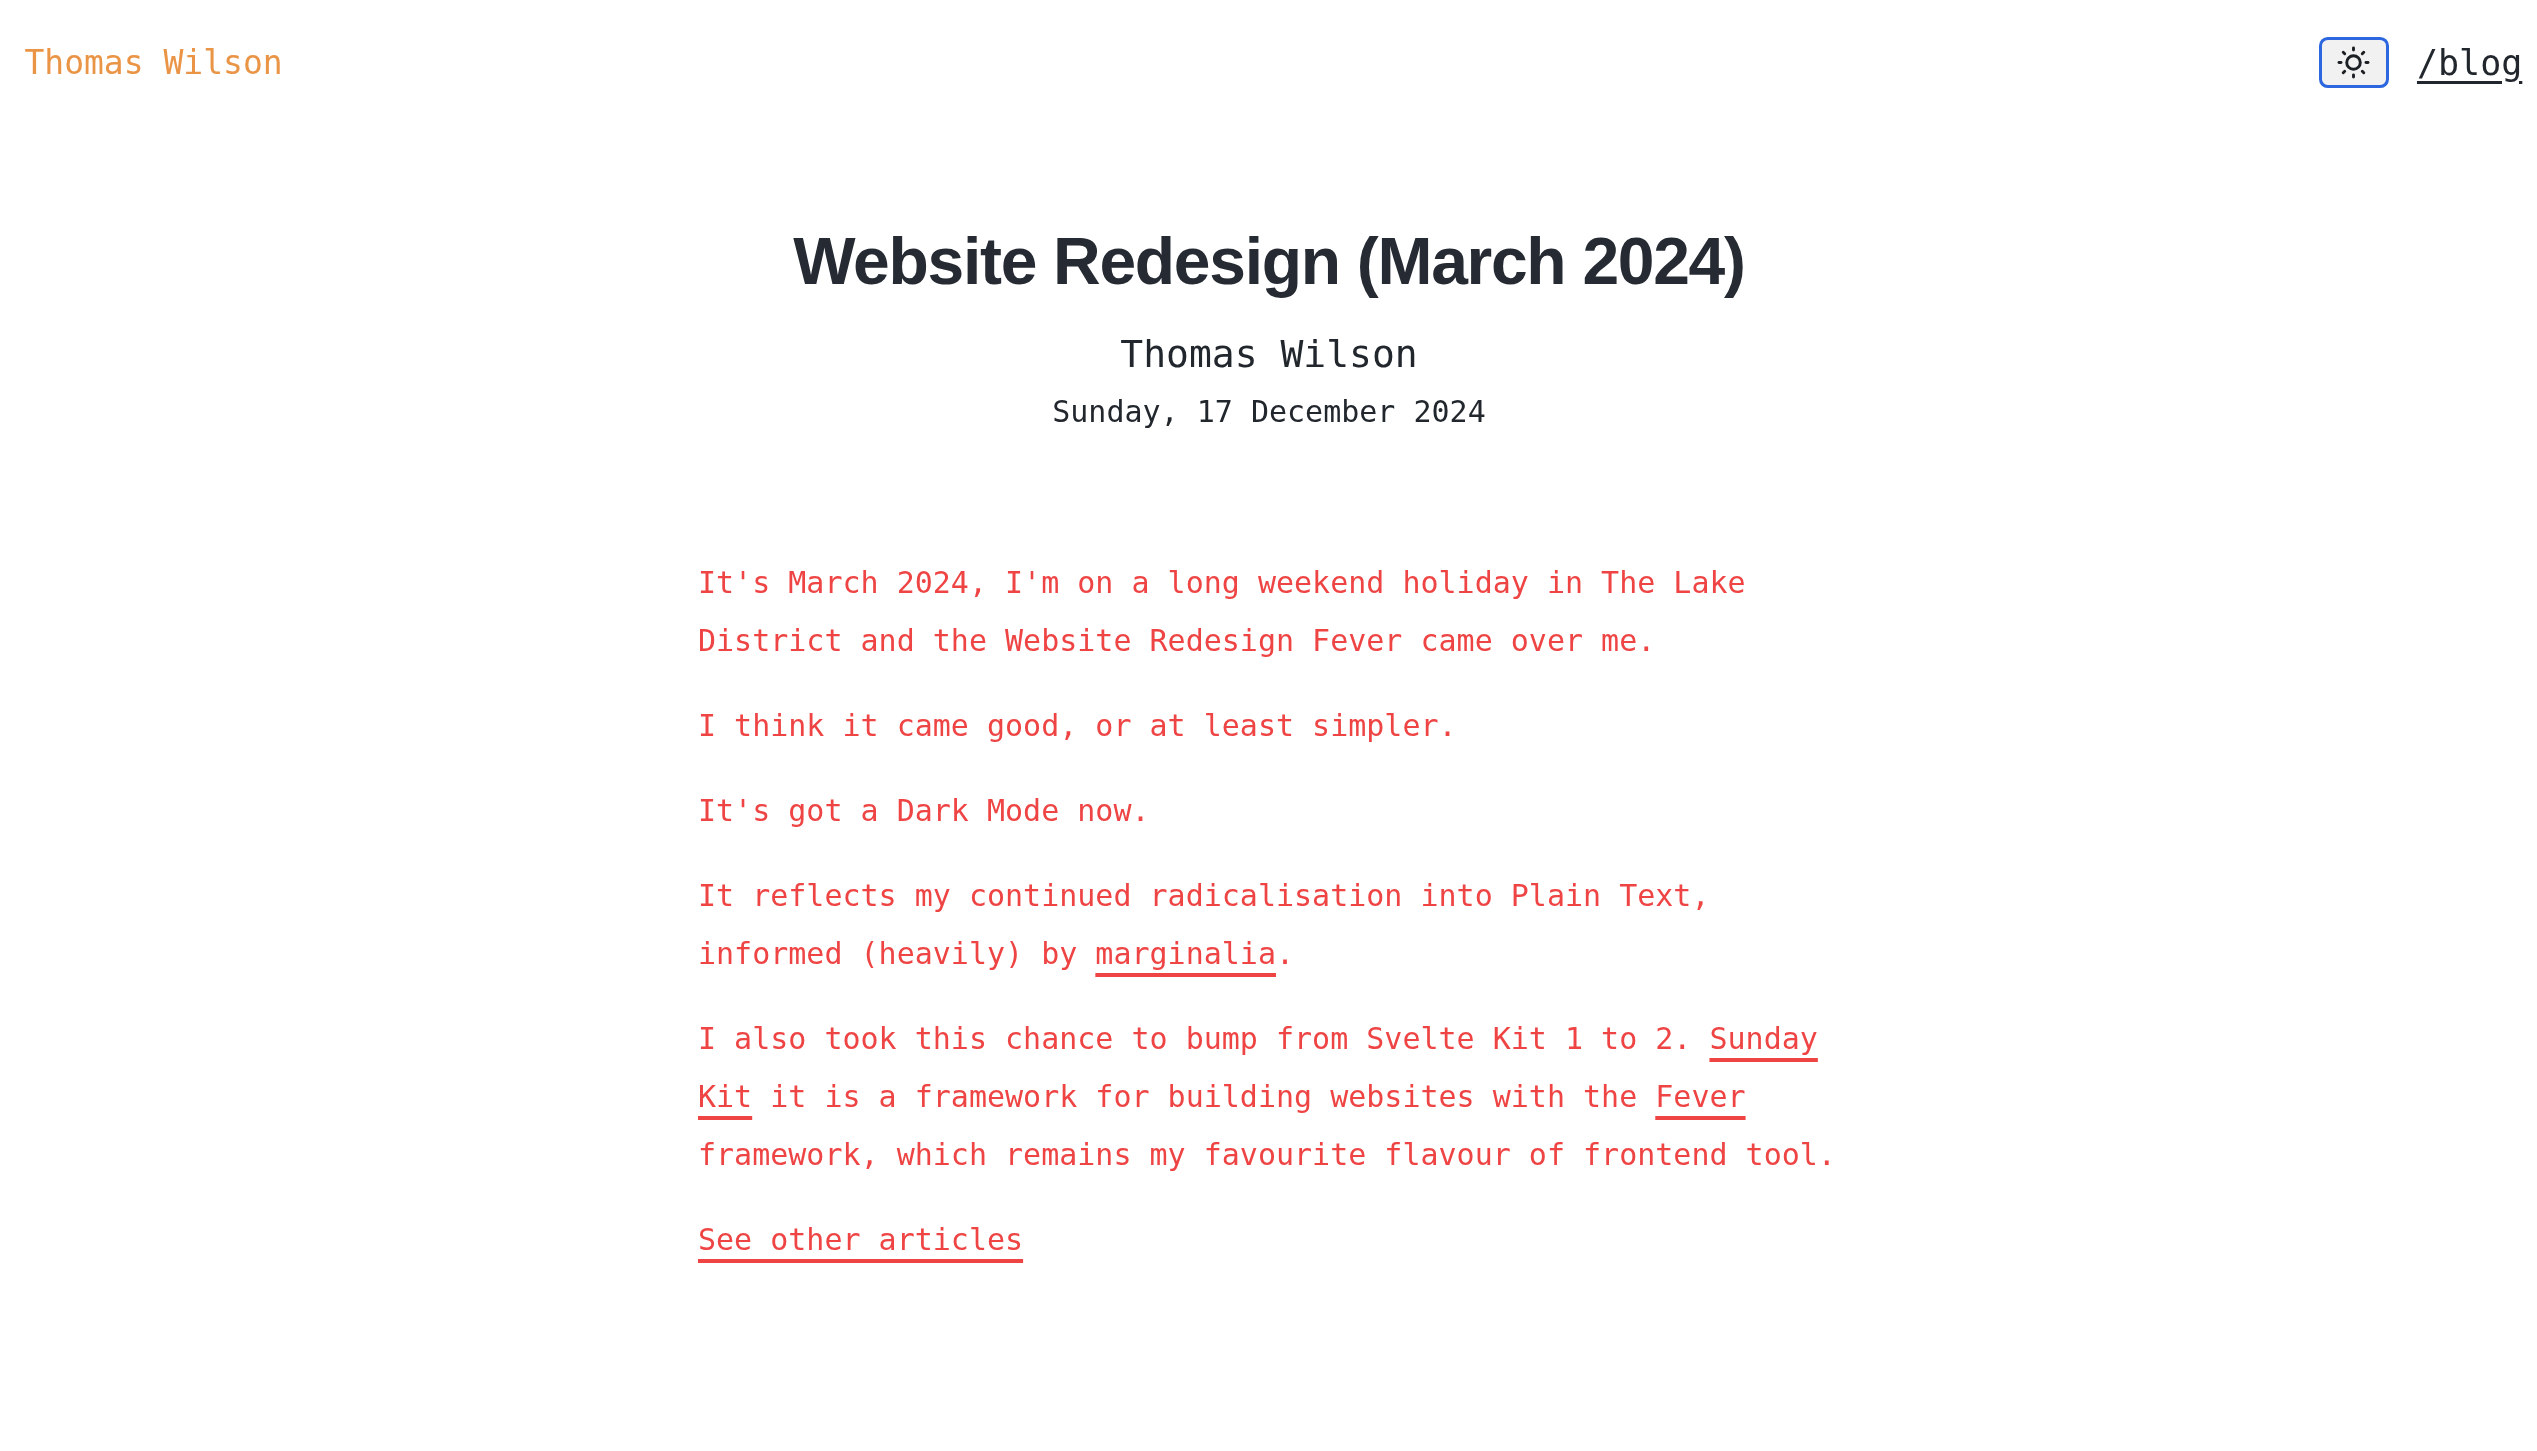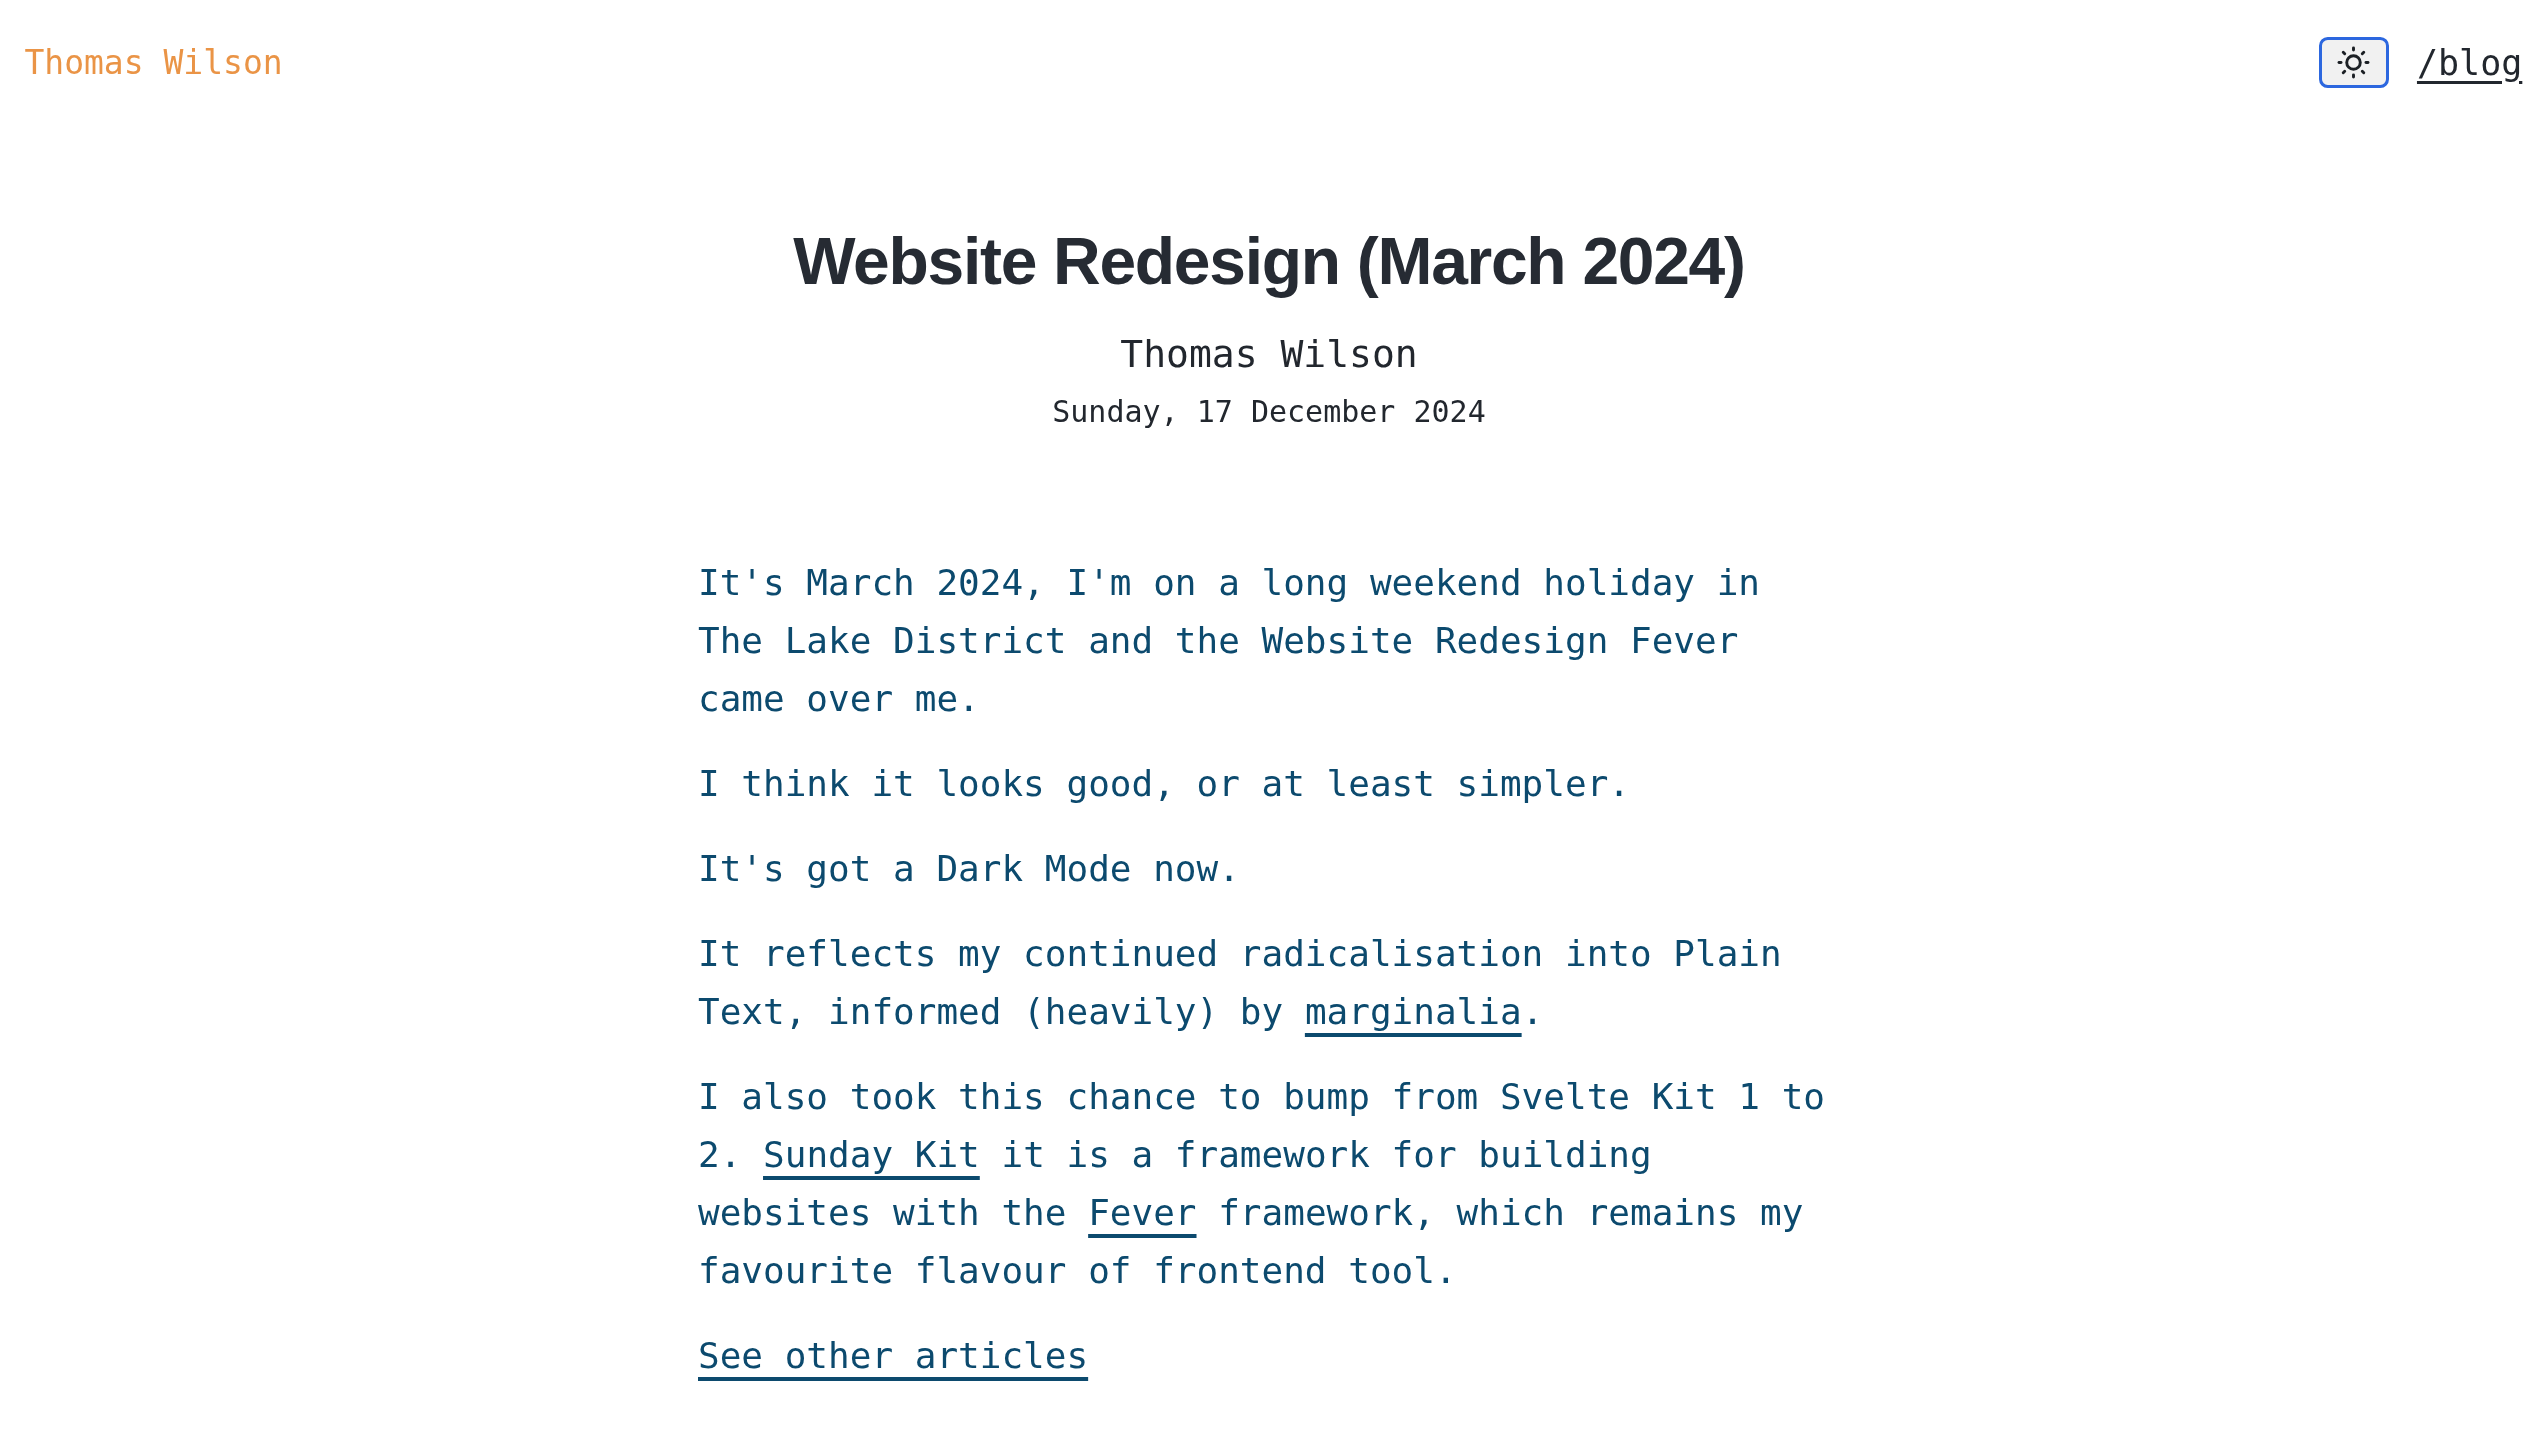--- a/index.html
+++ b/index.html
@@ -86,23 +86,23 @@
   }
   .article-date {
     font-size: 30px;
     line-height: 1.4;
     text-align: center;
     margin-top: 10.5px;
     color: #22272e;
   }
   .article-body {
     margin-top: 121px;
-    font-size: 36px;
+    font-size: 30px;
     line-height: 58px;
-    color: #0c4a6e;
+    color: #ef4444;
   }
   .article-body p {
     margin: 0 0 27px 0;
   }
   .article-body a {
     color: inherit;
     text-decoration: underline;
     text-decoration-thickness: 3.5px;
     text-underline-offset: 8.7px;
   }
@@ -136,20 +136,20 @@
 
 <main class="article">
   <h1 class="article-title">Website Redesign (March 2024)</h1>
 
   <div class="article-author">Thomas Wilson</div>
 
   <div class="article-date">Sunday, 17 December 2024</div>
 
   <div class="article-body">
       <p>It's March 2024, I'm on a long weekend holiday in The Lake District and the Website Redesign Fever came over me.</p>
-      <p>I think it looks good, or at least simpler.</p>
+      <p>I think it came good, or at least simpler.</p>
       <p>It's got a Dark Mode now.</p>
       <p>It reflects my continued radicalisation into Plain Text, informed (heavily) by <a href="#">marginalia</a>.</p>
       <p>I also took this chance to bump from Svelte Kit 1 to 2. <a href="#">Sunday Kit</a> it is a framework for building websites with the <a href="#">Fever</a> framework, which remains my favourite flavour of frontend tool.</p>
       <p><a href="#">See other articles</a></p>
     </div>
 </main>
 
 
 </body></html>

